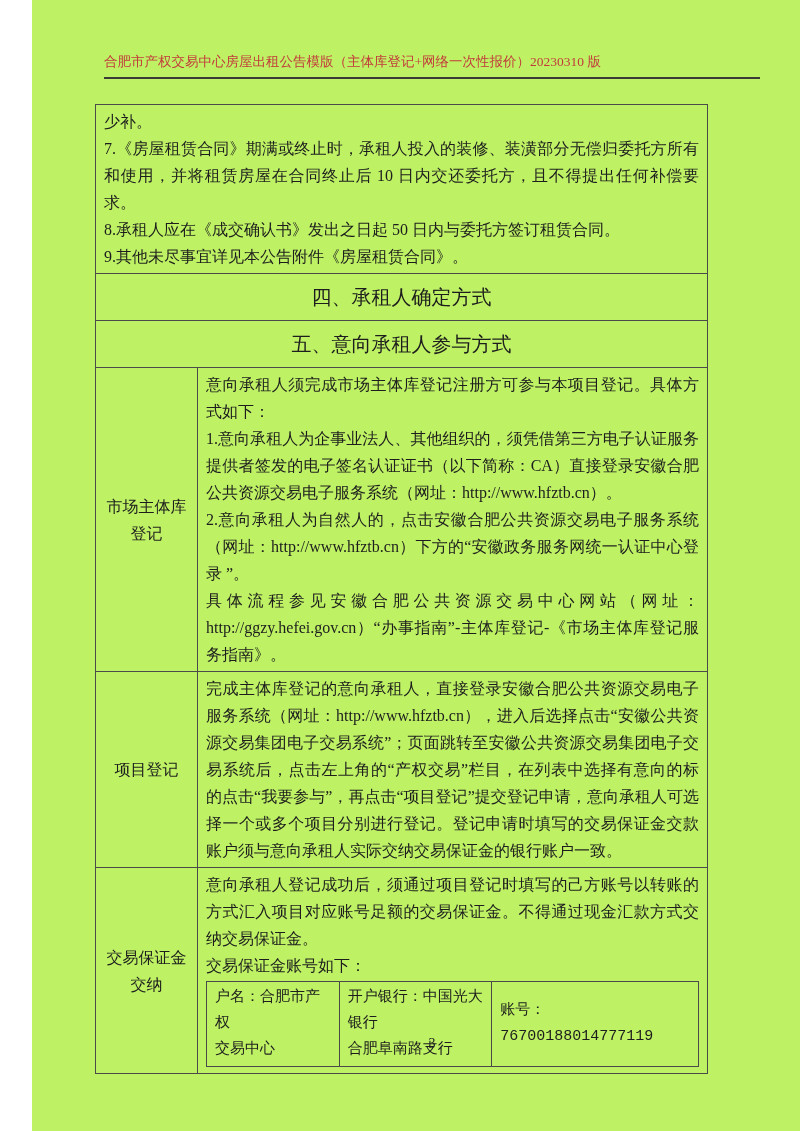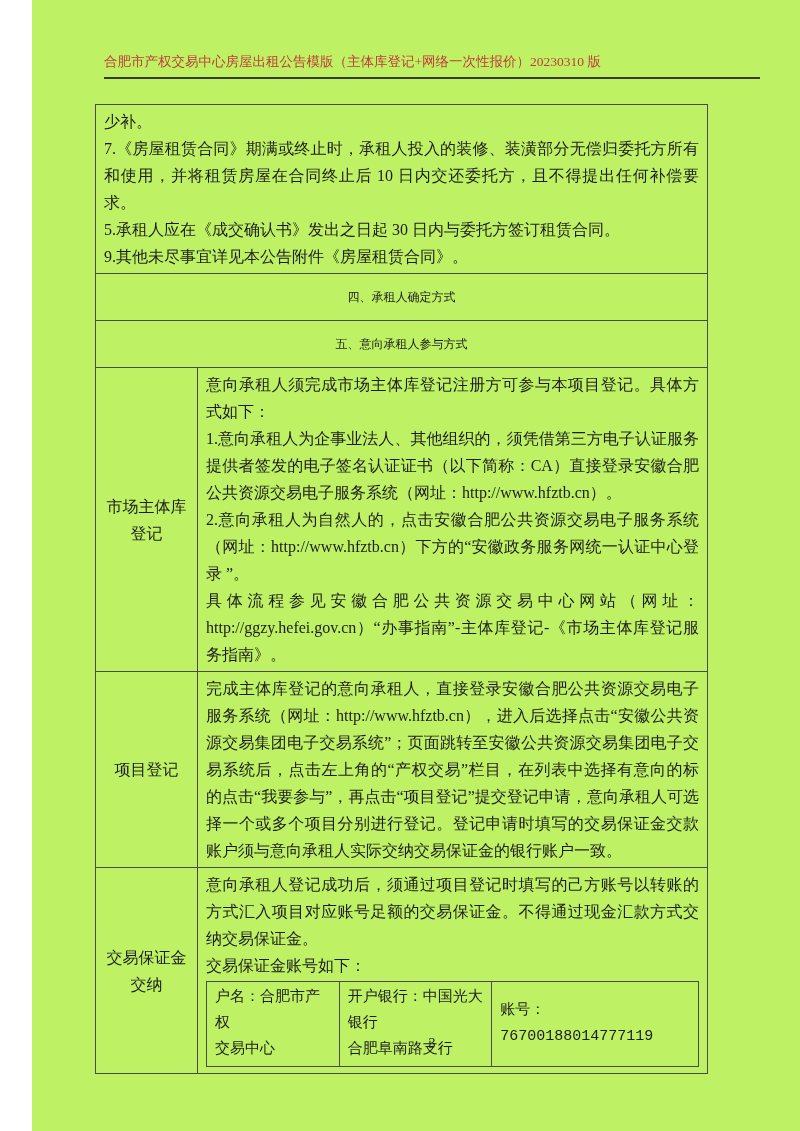--- a/index.html
+++ b/index.html
@@ -32,21 +32,21 @@
   .cell-body { padding:3px 8px; }
   .para {
     margin:0;
     font-size:16px; line-height:27px;
     text-align:justify;
   }
   .note-label { font-weight:bold; }
   .section-title-cell {
     height:28px;
     text-align:center;
-    font-size:12px;
+    font-size:20px;
     padding:9px 8px;
   }
   .label-cell {
     width:102px;
     text-align:center;
     font-size:16px; line-height:27px;
     white-space:pre-line;
     padding:3px 4px;
     font-family:Liberation Serif, serif;
   }
@@ -87,21 +87,21 @@
     <colgroup>
       <col style="width:102px">
       <col>
     </colgroup>
 
     <tbody>
         <tr>
       <td colspan="2" class="cell-body">
         <p class="para">少补。</p>
         <p class="para">7.《房屋租赁合同》期满或终止时，承租人投入的装修、装潢部分无偿归委托方所有和使用，并将租赁房屋在合同终止后 10 日内交还委托方，且不得提出任何补偿要求。</p>
-        <p class="para">5.承租人应在《成交确认书》发出之日起 30 日内与委托方签订租赁合同。</p>
+        <p class="para">8.承租人应在《成交确认书》发出之日起 50 日内与委托方签订租赁合同。</p>
         <p class="para">9.其他未尽事宜详见本公告附件《房屋租赁合同》。</p>
       </td>
     </tr>
 
     <tr>
       <td colspan="2" class="section-title-cell">四、承租人确定方式</td>
     </tr>
 
 
     <tr>

